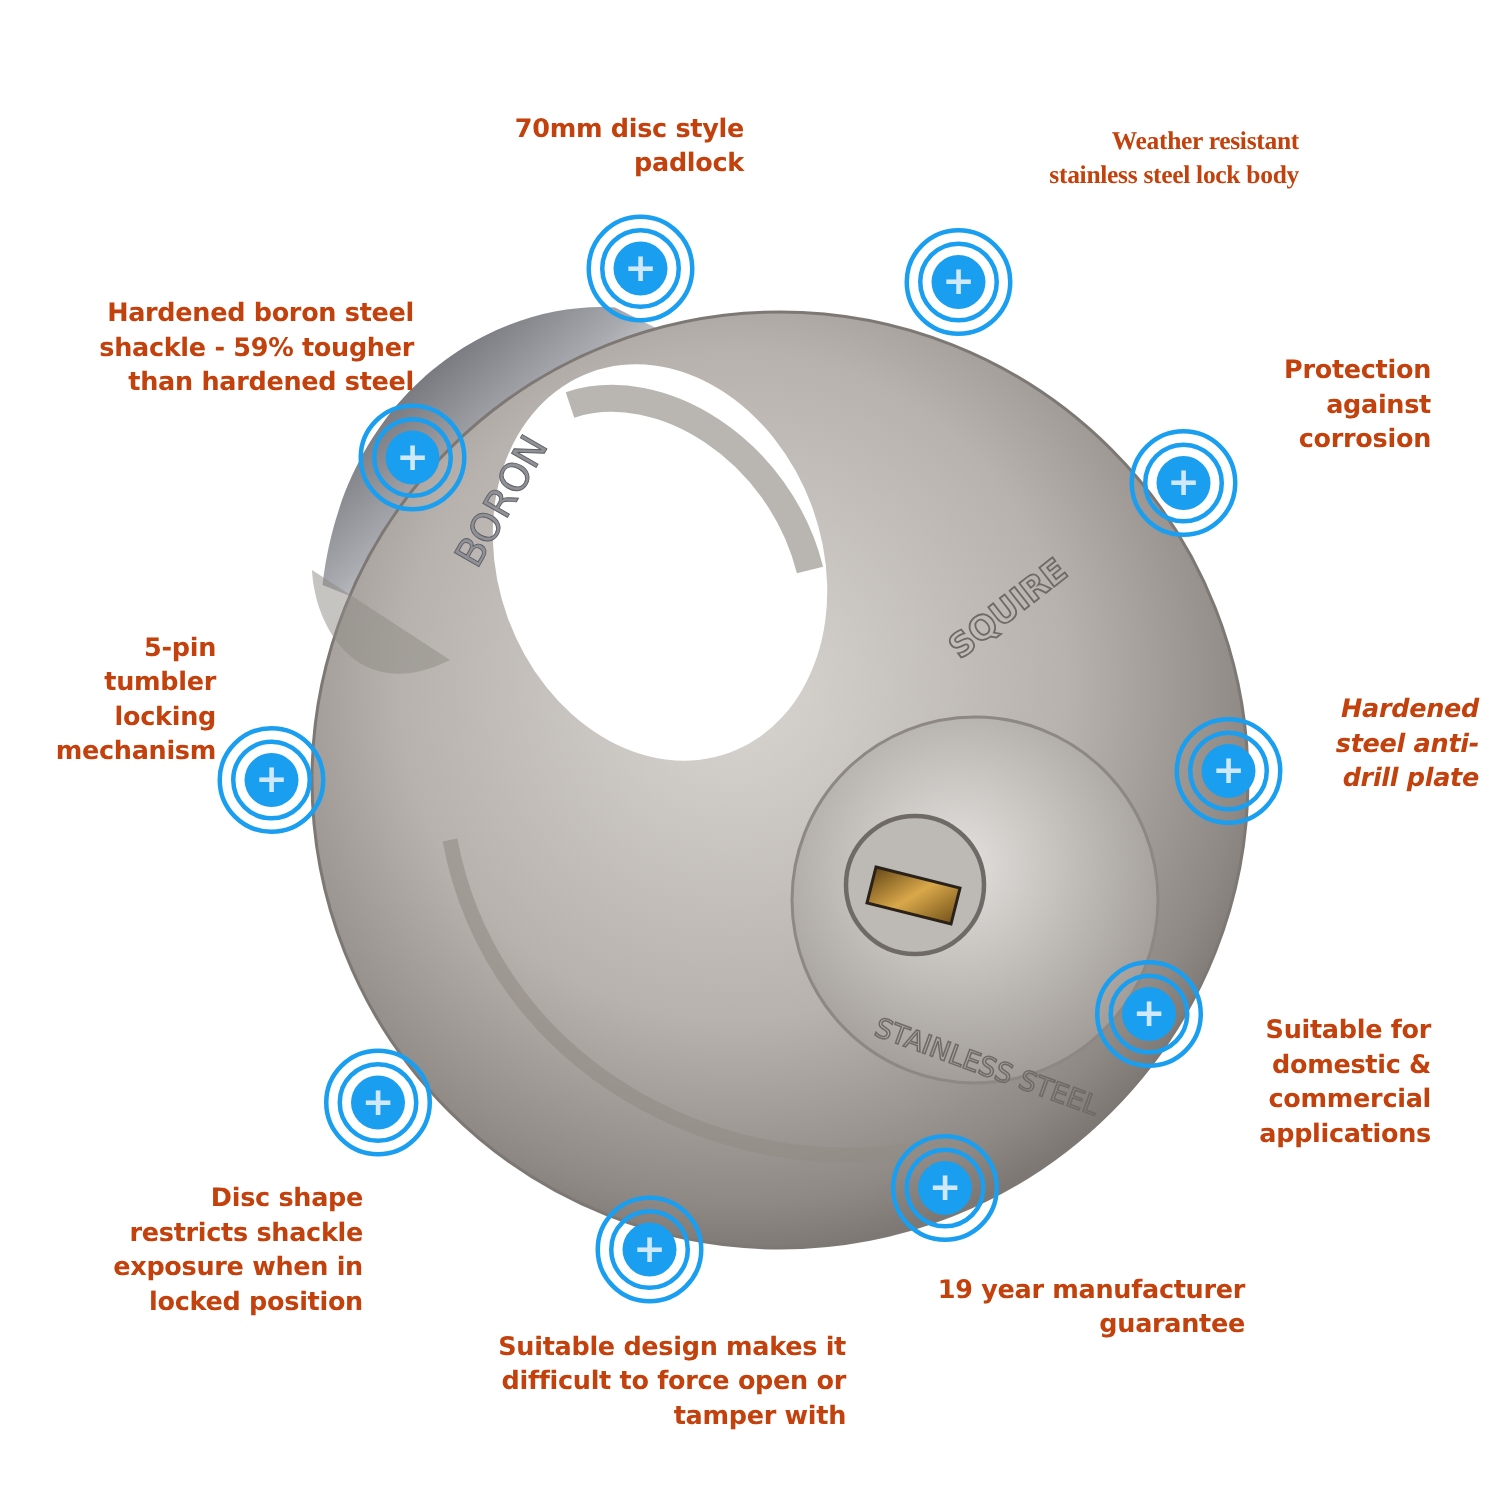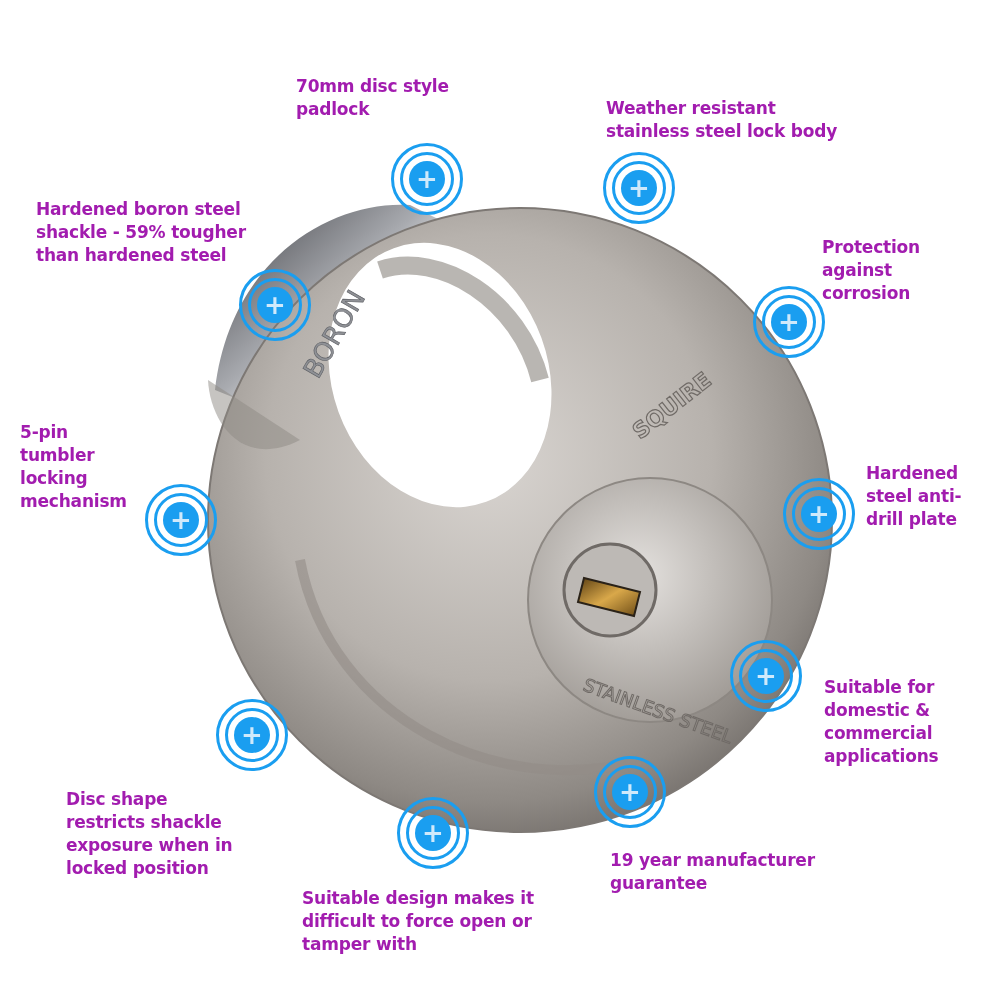--- a/index.html
+++ b/index.html
@@ -1,21 +1,21 @@
 <!DOCTYPE html>
 <html><head>
 <meta charset="utf-8">
 <style>
   html, body { margin:0; padding:0; background:#ffffff; }
   body { width:1000px; height:1000px; position:relative; overflow:hidden; font-family:"DejaVu Sans", sans-serif; }
   .stage { position:absolute; left:0; top:0; width:1000px; height:1000px; }
   svg.lock { position:absolute; left:0; top:0; width:1000px; height:1000px; }
   .label {
-    position:absolute; color:#a21caf; font-weight:bold; font-size:17px; line-height:23px;
-    text-align:left; white-space:pre-line; letter-spacing:-0.2px;
+    position:absolute; color:#c2410c; font-weight:bold; font-size:17px; line-height:23px;
+    text-align:right; white-space:pre-line; letter-spacing:-0.2px;
   }
   .hotspot { position:absolute; width:72px; height:72px; margin-left:-36px; margin-top:-36px; cursor:pointer; }
   .hotspot .ring-outer { position:absolute; left:0; top:0; width:66px; height:66px; border:3px solid #1a9ef0; border-radius:50%; }
   .hotspot .ring-inner { position:absolute; left:9px; top:9px; width:48px; height:48px; border:3px solid #1a9ef0; border-radius:50%; }
   .hotspot .dot { position:absolute; left:18px; top:18px; width:36px; height:36px; background:#1a9ef0; border-radius:50%; }
   .hotspot .plus { position:absolute; left:18px; top:18px; width:36px; height:36px; color:#cfe9fb; font-size:26px; line-height:36px; text-align:center; font-family:"DejaVu Sans", sans-serif; font-weight:bold; }
 </style>
 </head>
 <body>
 
@@ -62,33 +62,33 @@
     <path d="M584 578 L 640 592 L 634 616 L 578 602 Z" fill="url(#brass)" stroke="#2a2218" stroke-width="2"></path>
 
     <text x="0" y="0" transform="translate(318 380) rotate(-60)" font-family="DejaVu Sans, sans-serif" font-size="26" fill="#8f9196" stroke="#5e6065" stroke-width="0.6">BORON</text>
     <text x="0" y="0" transform="translate(640 440) rotate(-38)" font-family="DejaVu Sans, sans-serif" font-size="22" font-weight="bold" fill="none" stroke="#6f6a66" stroke-width="1.2">SQUIRE</text>
     <text x="0" y="0" transform="translate(582 690) rotate(20)" font-family="DejaVu Sans, sans-serif" font-size="18" fill="none" stroke="#6f6a66" stroke-width="1">STAINLESS STEEL</text>
   </svg>
 
   <div id="labels">
       <div class="label" style="left: 296px; top: 75px; width: 200px;">70mm disc style
 padlock</div>
-      <div class="label" style="left: 606px; top: 97px; width: 260px;">Weather resistant
+      <div class="label" style="left: 606px; top: 82px; width: 260px; font-family: Liberation Serif, serif;">Weather resistant
 stainless steel lock body</div>
       <div class="label" style="left: 36px; top: 198px; width: 240px;">Hardened boron steel
 shackle - 59% tougher
 than hardened steel</div>
       <div class="label" style="left: 822px; top: 236px; width: 132px;">Protection
 against
 corrosion</div>
       <div class="label" style="left: 20px; top: 421px; width: 124px;">5-pin
 tumbler
 locking
 mechanism</div>
-      <div class="label" style="left: 866px; top: 462px; width: 120px;">Hardened
+      <div class="label" style="left: 866px; top: 462px; width: 120px; font-style: italic;">Hardened
 steel anti-
 drill plate</div>
       <div class="label" style="left: 824px; top: 676px; width: 130px;">Suitable for
 domestic &amp;
 commercial
 applications</div>
       <div class="label" style="left: 610px; top: 849px; width: 220px;">19 year manufacturer
 guarantee</div>
       <div class="label" style="left: 302px; top: 887px; width: 262px;">Suitable design makes it
 difficult to force open or

